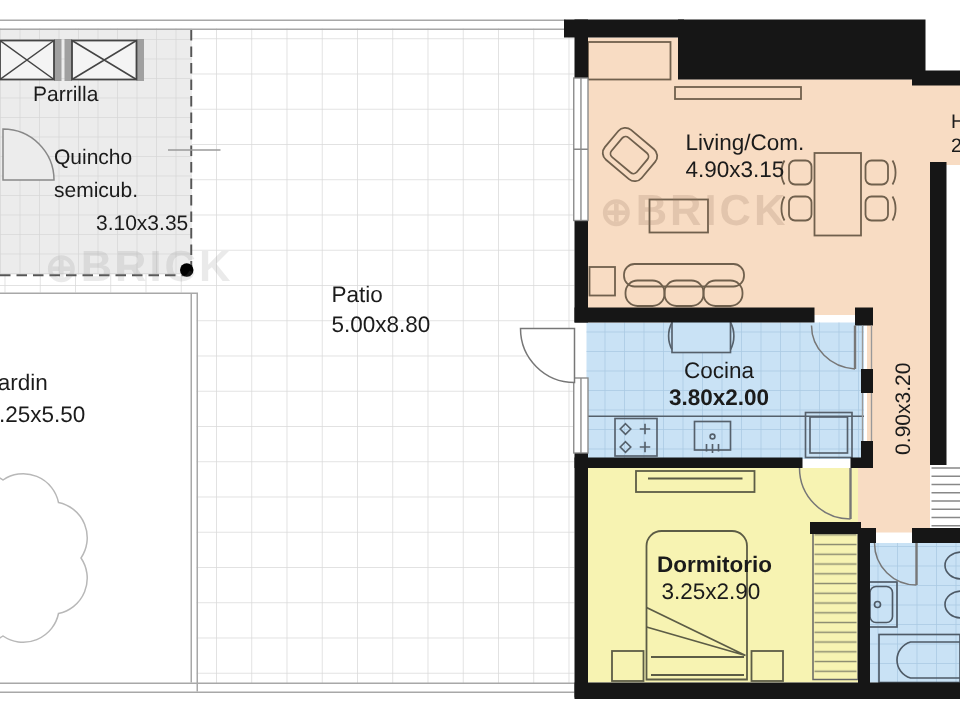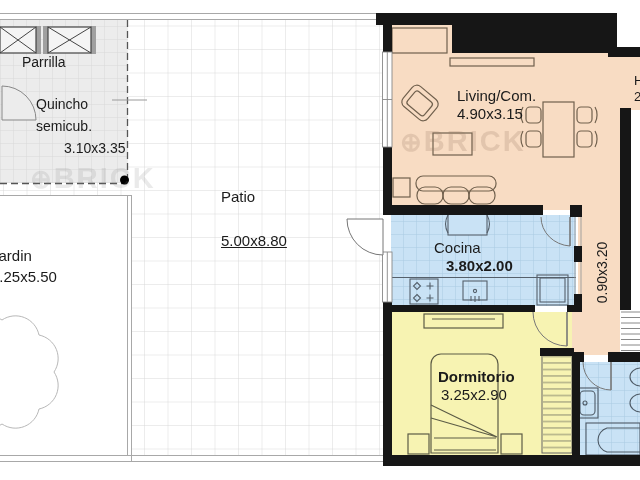--- a/index.html
+++ b/index.html
@@ -238,29 +238,29 @@
   <span class="ic">⊕</span><span>BRICK</span>
 </div>
 
 <div class="label sm" style="left:22px;top:54px;">Parrilla</div>
 
 <div class="label sm" style="left:36px;top:96px;">Quincho</div>
 <div class="label sm" style="left:36px;top:118px;">semicub.</div>
 <div class="label sm" style="left:36px;top:140px;margin-left:28px;">3.10x3.35</div>
 
 <div class="label" style="left:221px;top:188px;">Patio</div>
-<div class="label" style="left:221px;top:232px;text-decoration:underline;">5.00x8.80</div>
+<div class="label" style="left:221px;top:208px;">5.00x8.80</div>
 
 <div class="label" style="left:-9px;top:247px;">Jardin</div>
 <div class="label" style="left:-9px;top:268px;">3.25x5.50</div>
 
 <div class="label" style="left:457px;top:87px;">Living/Com.</div>
 <div class="label" style="left:457px;top:105px;">4.90x3.15</div>
 
-<div class="label" style="left:434px;top:239px;">Cocina</div>
+<div class="label" style="left:456px;top:239px;">Cocina</div>
 <div class="label" style="left:446px;top:257px;font-weight:bold;">3.80x2.00</div>
 
 <div class="label sm rot" style="left:562px;top:264px;">0.90x3.20</div>
 
 <div class="label" style="left:438px;top:368px;font-weight:bold;">Dormitorio</div>
 <div class="label" style="left:441px;top:386px;">3.25x2.90</div>
 
 <div class="label xs" style="left:634px;top:72px;">H</div>
 <div class="label xs" style="left:634px;top:88px;">2</div>
 </div>

